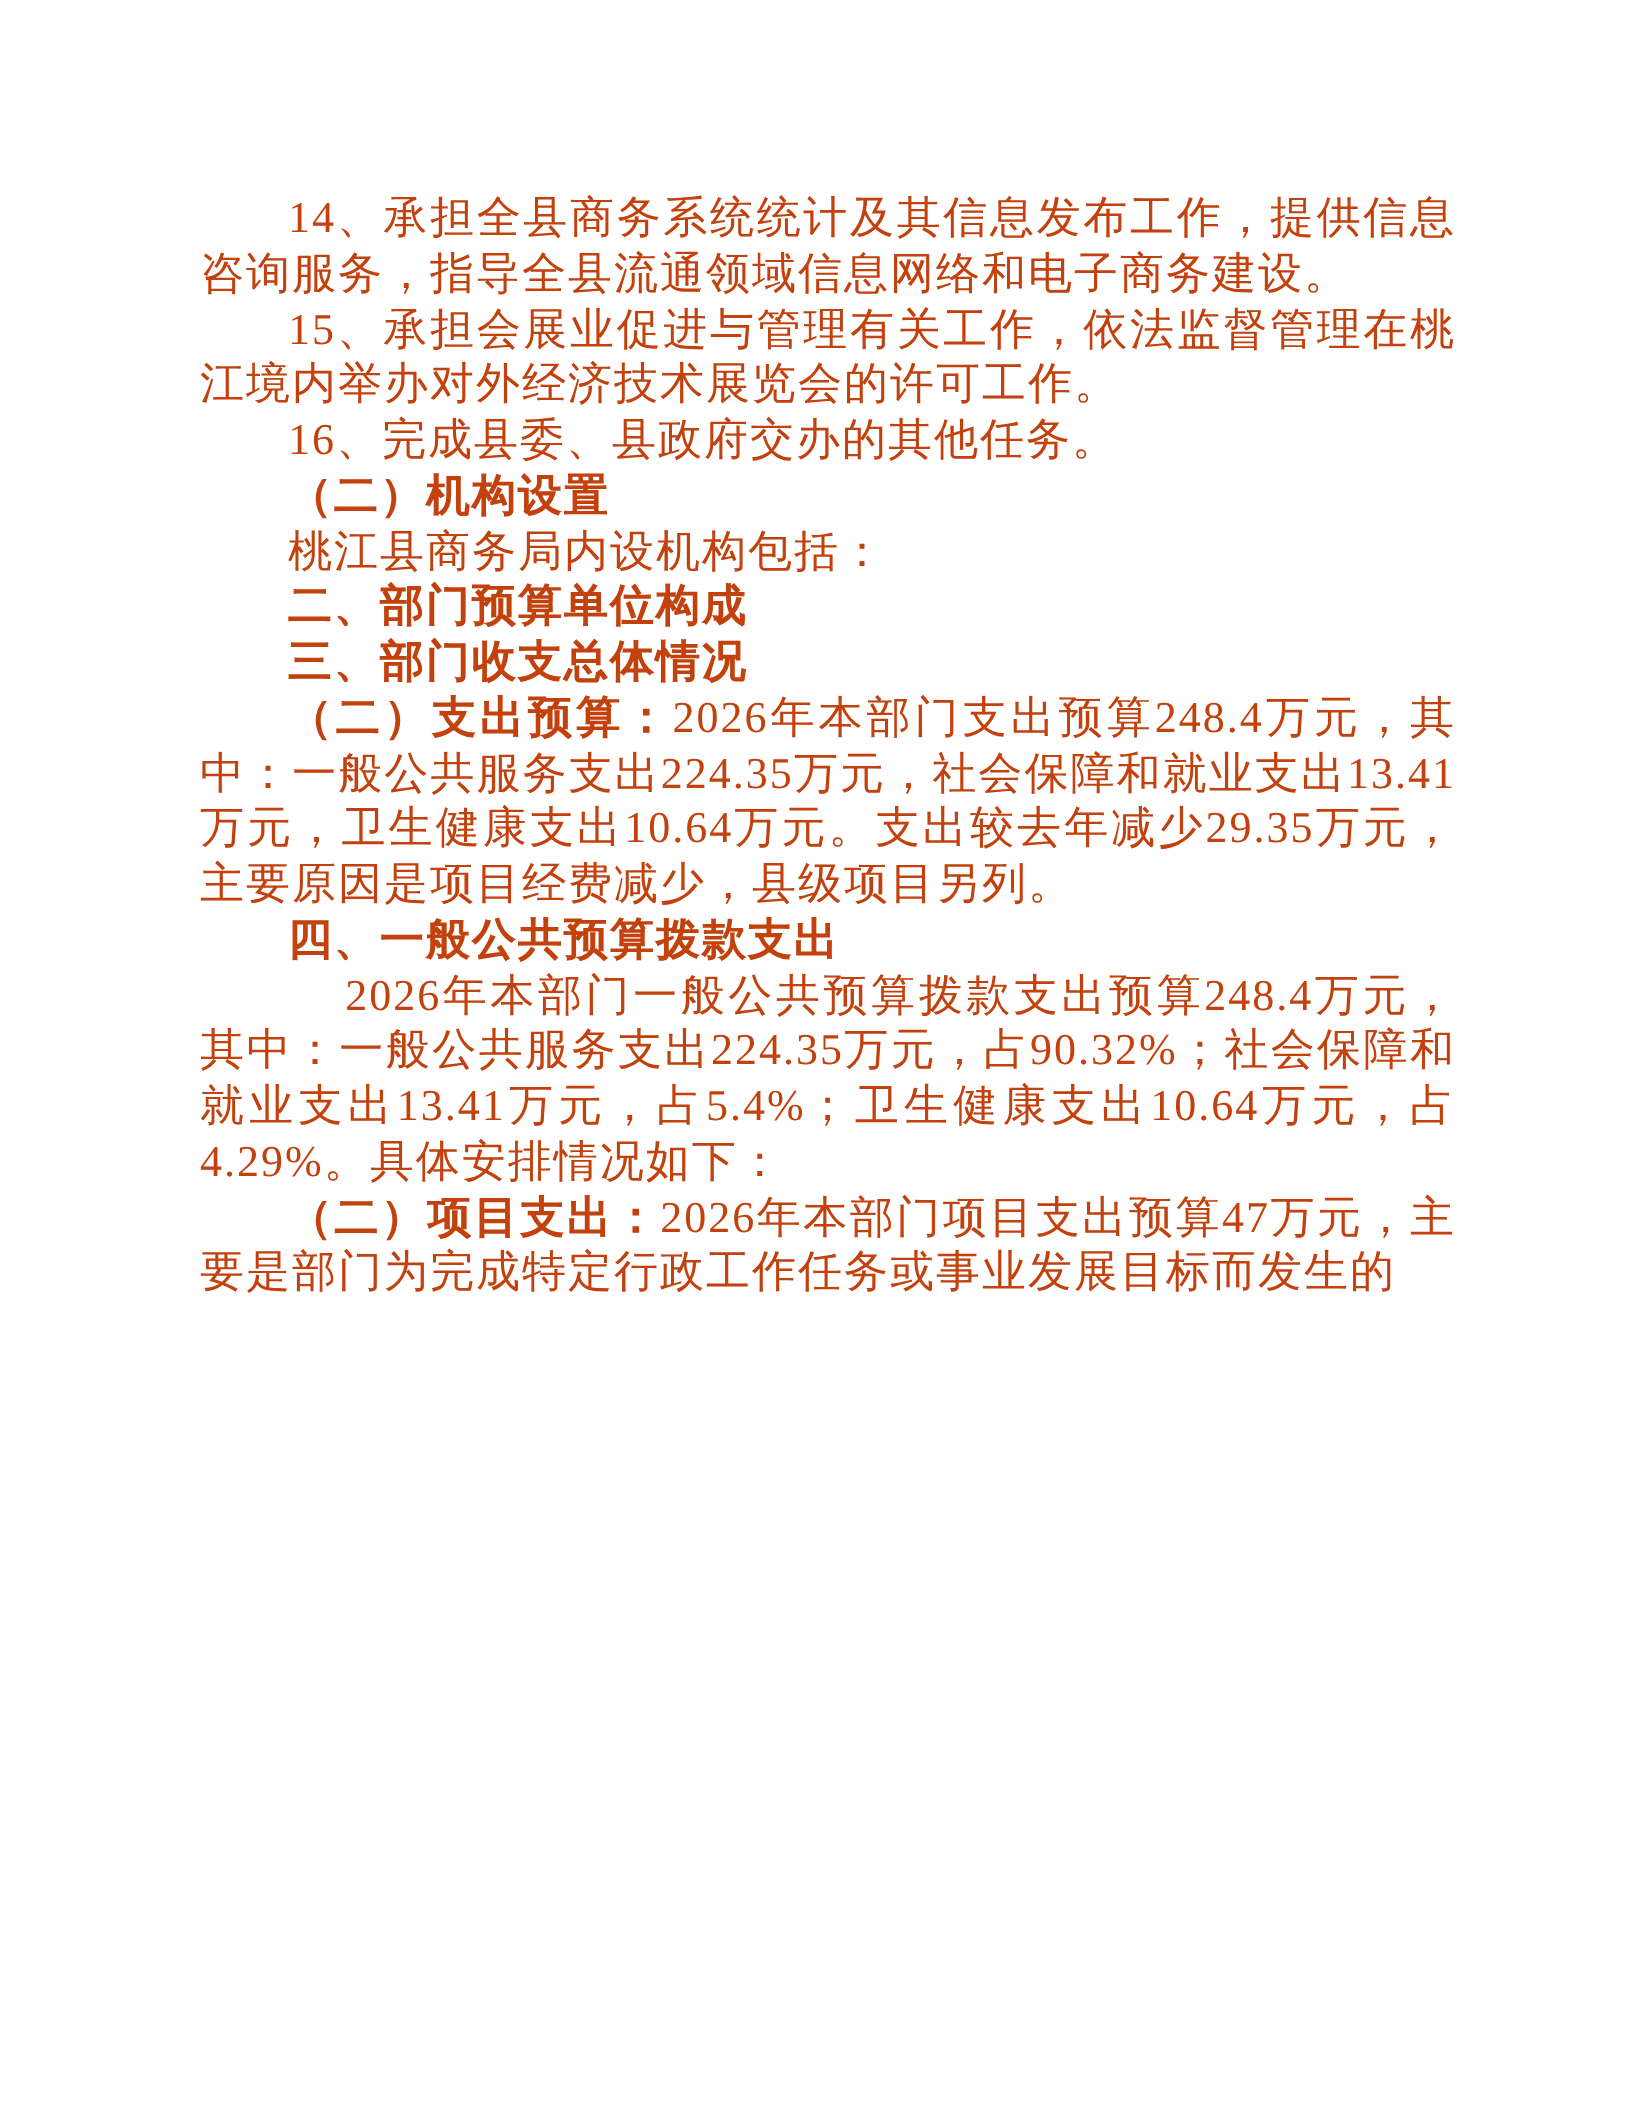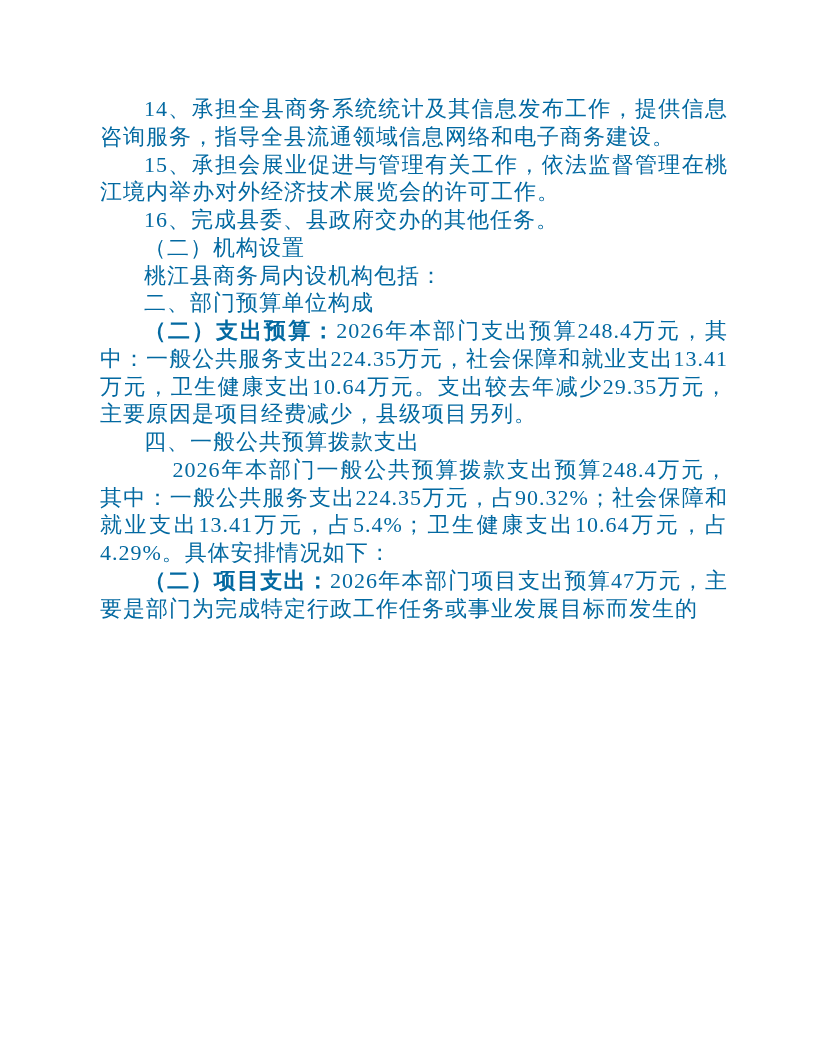--- a/index.html
+++ b/index.html
@@ -7,21 +7,21 @@
     padding: 0;
     background: #ffffff;
   }
   .page {
     position: relative;
     width: 816px;
     height: 1056px;
     background: #ffffff;
     overflow: hidden;
     font-family: "Liberation Serif", "DejaVu Serif", serif;
-    color: #0369a1;
+    color: #c2410c;
   }
   .doc-body {
     position: absolute;
     left: 100px;
     top: 95px;
     width: 628px;
     font-size: 22px;
     line-height: 27.75px;
     letter-spacing: 1px;
     text-align: justify;
@@ -29,35 +29,36 @@
   }
   .doc-body p {
     margin: 0;
     padding: 0;
     text-indent: 2em;
   }
   .doc-body p.indent-large {
     text-indent: 3.3em;
   }
   .doc-body p.heading {
-    font-weight: normal;
+    font-weight: bold;
   }
   .doc-body b.lead {
     font-weight: bold;
   }
 </style>
 </head>
 <body>
 
 <div class="page">
   <div class="doc-body" id="doc-body">
       <p><span>14、承担全县商务系统统计及其信息发布工作，提供信息咨询服务，指导全县流通领域信息网络和电子商务建设。</span></p>
       <p><span>15、承担会展业促进与管理有关工作，依法监督管理在桃江境内举办对外经济技术展览会的许可工作。</span></p>
       <p><span>16、完成县委、县政府交办的其他任务。</span></p>
       <p class="heading"><span>（二）机构设置</span></p>
       <p><span>桃江县商务局内设机构包括：</span></p>
       <p class="heading"><span>二、部门预算单位构成</span></p>
+      <p class="heading"><span>三、部门收支总体情况</span></p>
       <p><b class="lead">（二）支出预算：</b><span>2026年本部门支出预算248.4万元，其中：一般公共服务支出224.35万元，社会保障和就业支出13.41万元，卫生健康支出10.64万元。支出较去年减少29.35万元，主要原因是项目经费减少，县级项目另列。</span></p>
       <p class="heading"><span>四、一般公共预算拨款支出</span></p>
       <p class="indent-large"><span>2026年本部门一般公共预算拨款支出预算248.4万元，其中：一般公共服务支出224.35万元，占90.32%；社会保障和就业支出13.41万元，占5.4%；卫生健康支出10.64万元，占4.29%。具体安排情况如下：</span></p>
       <p><b class="lead">（二）项目支出：</b><span>2026年本部门项目支出预算47万元，主要是部门为完成特定行政工作任务或事业发展目标而发生的</span></p>
     </div>
 </div>
 
 </body></html>

